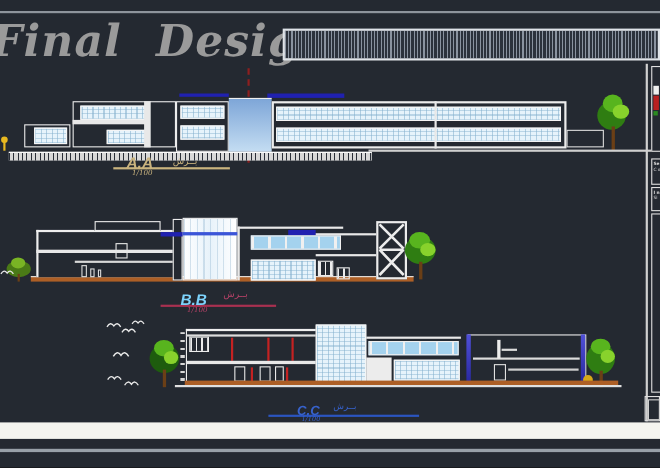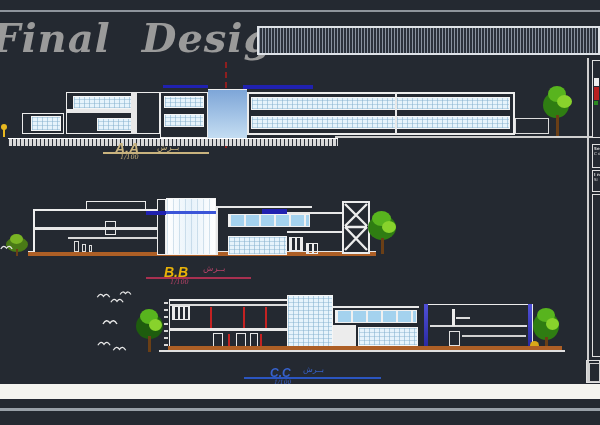--- a/index.html
+++ b/index.html
@@ -113,21 +113,21 @@
   <svg class="abs" style="left:344px;top:203px;" width="24" height="49" viewBox="0 0 24 49">
       <path d="M1,1 L23,23 M23,1 L1,23 M1,24 L23,47 M23,24 L1,47 M1,24 H23" fill="none" stroke="#ececec" stroke-width="2.4"></path>
     </svg>
 
   <div class="crown" style="left:368px;top:215px;width:28px;height:25px;background:#2f7d12;"></div>
   <div class="crown" style="left:372px;top:211px;width:19px;height:15px;background:#58b41e;"></div>
   <div class="crown" style="left:382px;top:221px;width:14px;height:12px;background:#88d22c;"></div>
   <div class="abs" style="left:381px;top:238px;width:3px;height:16px;background:#6b3f16;"></div>
 
   <div class="abs" style="left:146px;top:277px;width:105px;height:1.5px;background:#a83050;"></div>
-  <div class="abs lbl" style="left:164px;top:264px;font-size:14px;color:#eab308;">B.B</div>
+  <div class="abs lbl" style="left:164px;top:264px;font-size:14px;color:#7dd3fc;">B.B</div>
   <div class="abs scl" style="left:170px;top:278px;font-size:6.5px;color:#b84268;">1/100</div>
   <div class="abs ar" style="left:203px;top:263px;font-size:8.5px;color:#b84268;">بــرش</div>
 
   <svg class="abs" style="left:96px;top:291px;" width="15" height="8" viewBox="0 0 16 9">
       <path d="M1,7 Q4.5,1 8,6 Q11.5,1 15,7" fill="none" stroke="#e8e8e8" stroke-width="1.4"></path>
     </svg>
   <svg class="abs" style="left:110px;top:296px;" width="14" height="8" viewBox="0 0 16 9">
       <path d="M1,7 Q4.5,1 8,6 Q11.5,1 15,7" fill="none" stroke="#e8e8e8" stroke-width="1.4"></path>
     </svg>
   <svg class="abs" style="left:119px;top:289px;" width="13" height="7" viewBox="0 0 16 9">

